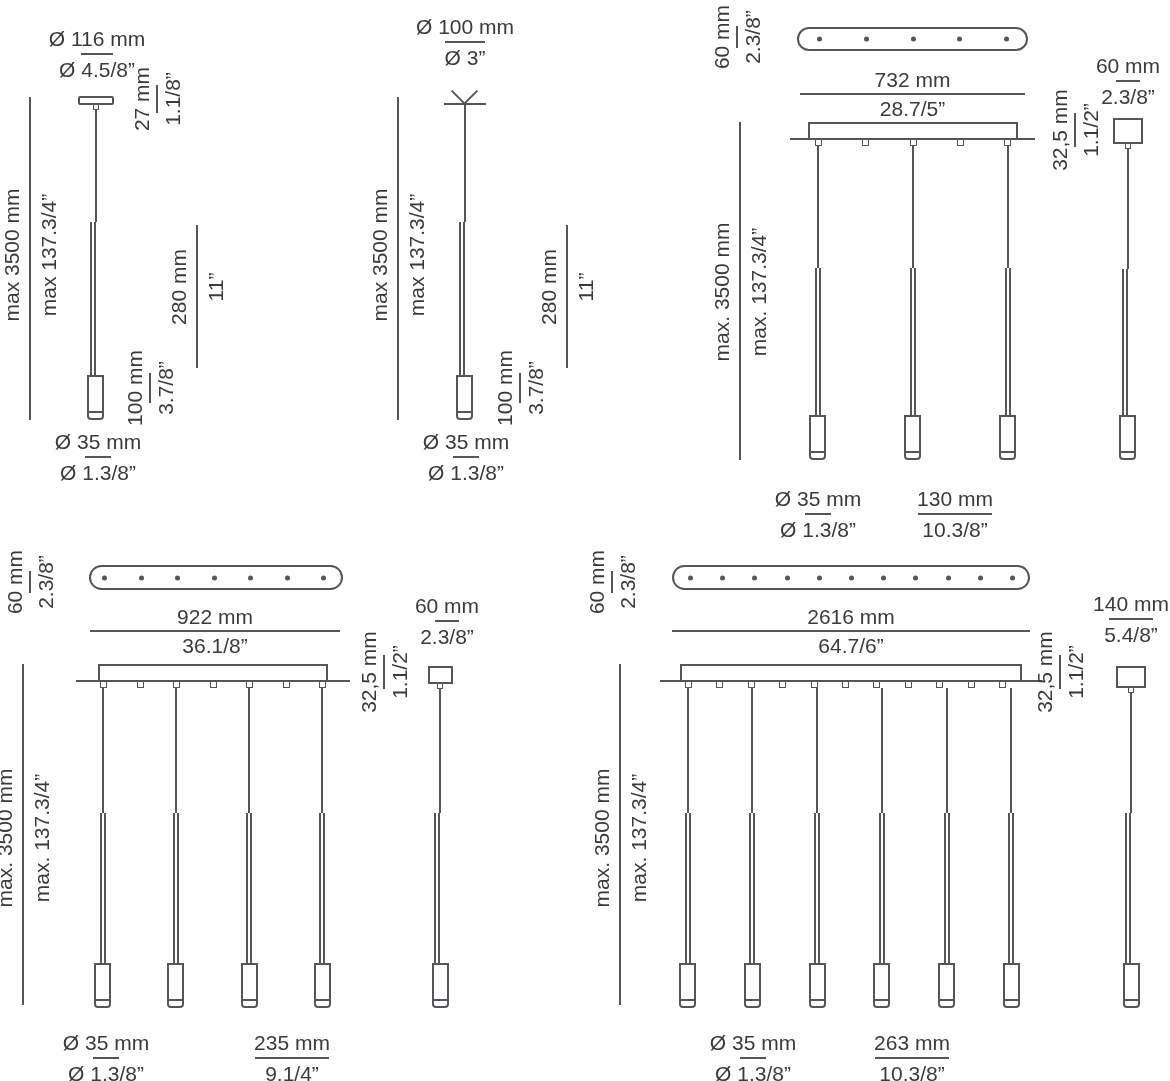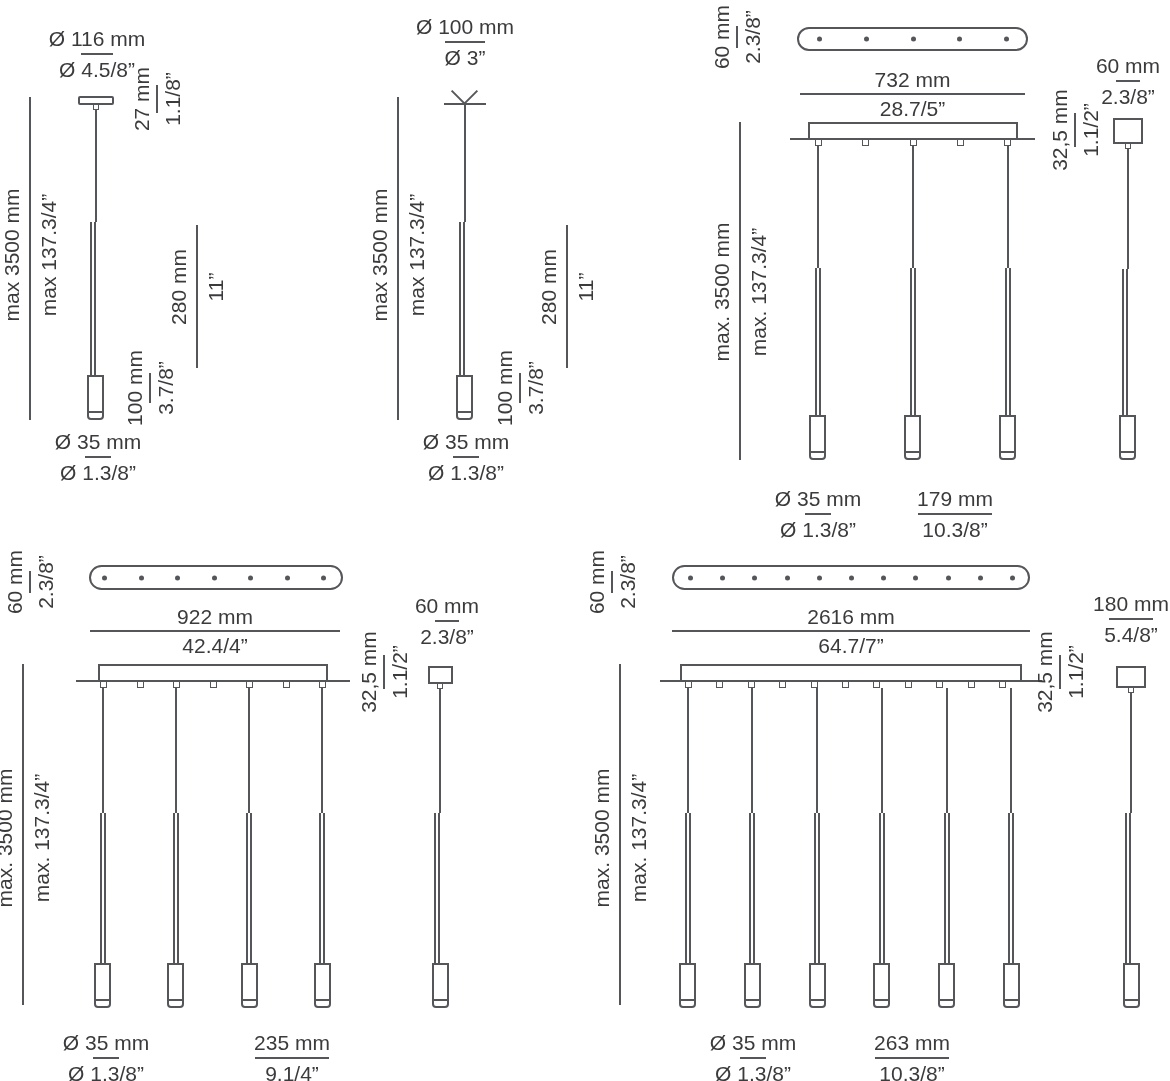--- a/index.html
+++ b/index.html
@@ -182,21 +182,21 @@
       <span>32,5 mm</span>
       <span class="fbar" style="width:34px"></span>
       <span>1.1/2”</span>
     </div>
     <div class="frac" style="left:738px;top:487px">
       <span>Ø 35 mm</span>
       <span class="fbar" style="width:26px"></span>
       <span>Ø 1.3/8”</span>
     </div>
     <div class="frac" style="left:875px;top:487px">
-      <span>179 mm</span>
+      <span>130 mm</span>
       <span class="fbar" style="width:74px"></span>
       <span>10.3/8”</span>
     </div>
 
     <div class="frac" style="left:1048px;top:54px">
       <span>60 mm</span>
       <span class="fbar" style="width:24px"></span>
       <span>2.3/8”</span>
     </div>
     <div class="box" style="left:1113px;top:118px;width:30px;height:26px"></div>
@@ -221,21 +221,21 @@
         </div>
     </div>
     <div class="vbox" style="left:-30px;top:552px;width:120px;height:60px">
       <span>60 mm</span>
       <span class="fbar" style="width:22px"></span>
       <span>2.3/8”</span>
     </div>
     <div class="hdim" style="left:90px;top:605px;width:250px">
       <span>922 mm</span>
       <span class="dline"></span>
-      <span>42.4/4”</span>
+      <span>36.1/8”</span>
     </div>
     <div class="box" style="left:98px;top:664px;width:230px;height:18px"></div>
     <div class="line-h" style="left:76px;top:680px;width:274px"></div>
     <div class="stubs" style="left:100px;top:682px;width:226px">
       <span class="stub"></span>
     <span class="stub"></span>
         <span class="stub"></span>
         <span class="stub"></span>
         <span class="stub"></span>
         <span class="stub"></span>
@@ -323,21 +323,21 @@
         </div>
     </div>
     <div class="vbox" style="left:552px;top:552px;width:120px;height:60px">
       <span>60 mm</span>
       <span class="fbar" style="width:22px"></span>
       <span>2.3/8”</span>
     </div>
     <div class="hdim" style="left:672px;top:605px;width:358px">
       <span>2616 mm</span>
       <span class="dline"></span>
-      <span>64.7/7”</span>
+      <span>64.7/6”</span>
     </div>
     <div class="box" style="left:680px;top:664px;width:342px;height:18px"></div>
     <div class="line-h" style="left:660px;top:680px;width:382px"></div>
     <div class="stubs" style="left:685px;top:682px;width:321px">
       <span class="stub"></span>
     <span class="stub"></span>
         <span class="stub"></span>
         <span class="stub"></span>
         <span class="stub"></span>
         <span class="stub"></span>
@@ -406,21 +406,21 @@
       <span class="fbar" style="width:26px"></span>
       <span>Ø 1.3/8”</span>
     </div>
     <div class="frac" style="left:832px;top:1031px">
       <span>263 mm</span>
       <span class="fbar" style="width:74px"></span>
       <span>10.3/8”</span>
     </div>
 
     <div class="frac" style="left:1051px;top:592px">
-      <span>180 mm</span>
+      <span>140 mm</span>
       <span class="fbar" style="width:44px"></span>
       <span>5.4/8”</span>
     </div>
     <div class="box" style="left:1116px;top:666px;width:30px;height:22px"></div>
     <div class="sstub" style="left:1128px;top:688px"></div>
     <div class="cable" style="left:1130px;top:693px;height:120px;margin-left:0"></div>
     <div class="rod abs" style="left:1128px;top:813px;height:150px"></div>
     <div class="shade abs" style="left:1123px;margin-left:0;top:963px;height:45px">
         <div class="lens"></div>
       </div>

